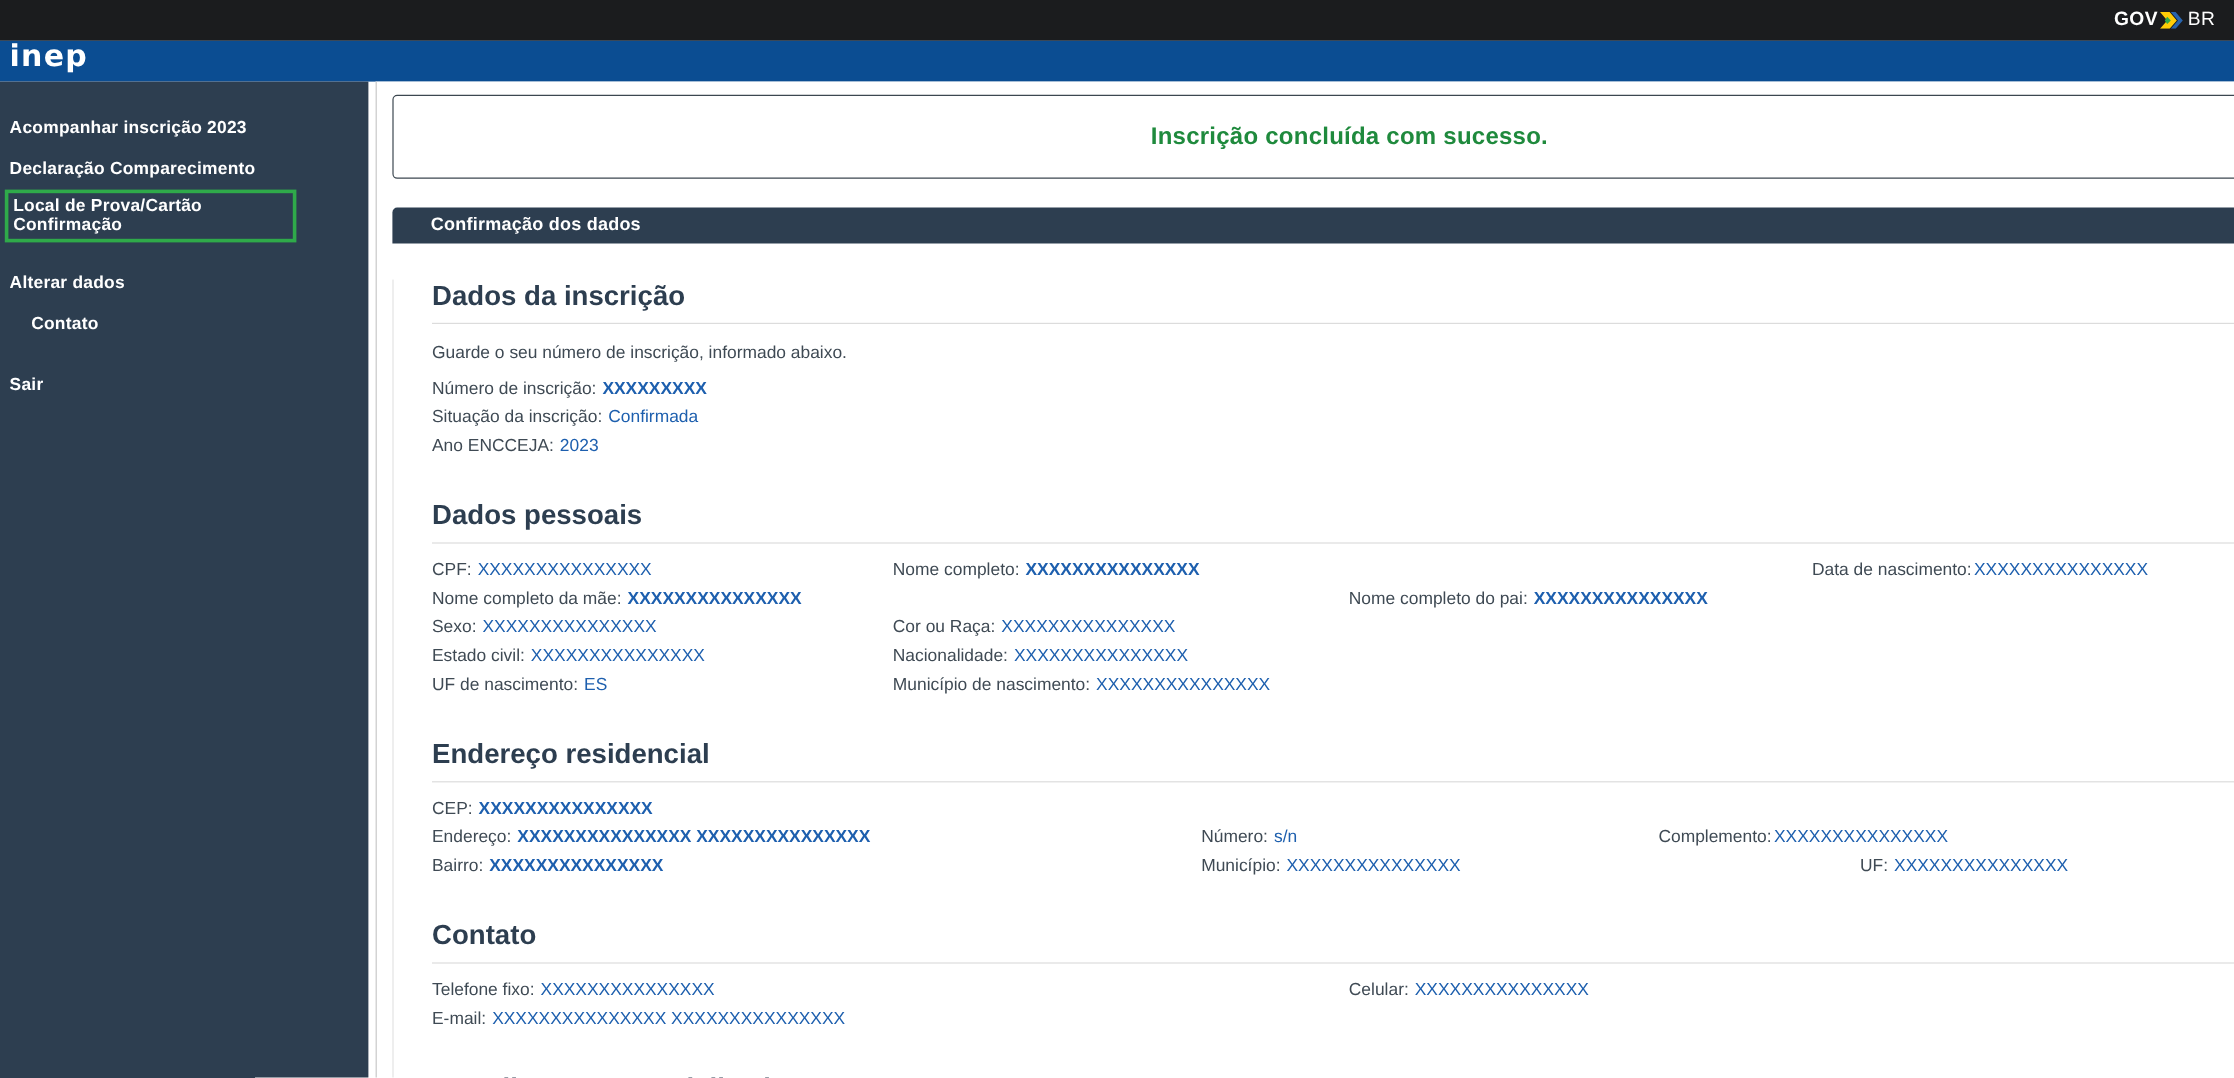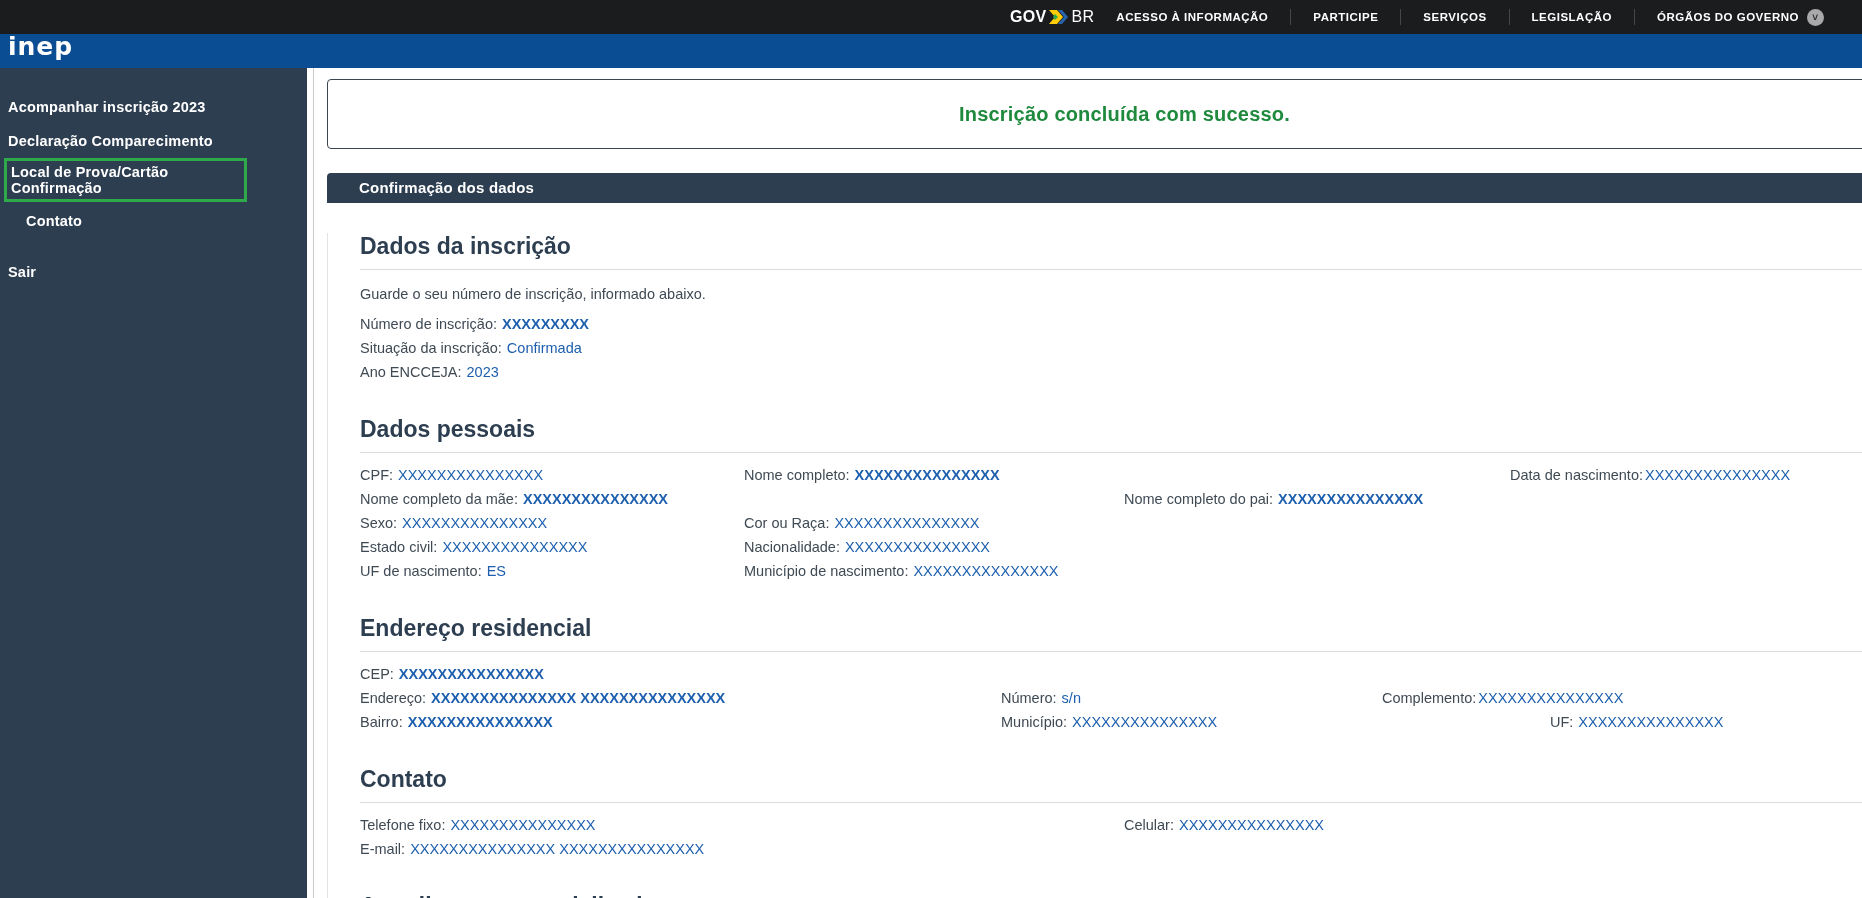--- a/index.html
+++ b/index.html
@@ -93,42 +93,33 @@
     <span class="gov">GOV</span>
     <span class="arrow">
       <svg width="20" height="14" viewBox="0 0 20 14">
         <polygon points="0,0 8,0 14,7 8,14 0,14 6,7" fill="#ffcd07"></polygon>
         <polygon points="9,0 13,0 19,7 13,14 9,14 15,7" fill="#2864ae"></polygon>
         <polygon points="6,4 9,7 6,10 4,7" fill="#2faa4a"></polygon>
       </svg>
     </span>
     <span class="br">BR</span>
   </div>
-  <nav class="top-menu">
-    <span class="menu-item">ACESSO À INFORMAÇÃO</span>
-    <span class="menu-item">PARTICIPE</span>
-    <span class="menu-item">SERVIÇOS</span>
-    <span class="menu-item">LEGISLAÇÃO</span>
-    <span class="menu-item">
-      <span>ÓRGÃOS DO GOVERNO</span>
-      <span class="chev-circle">˅</span>
-    </span>
-  </nav>
 </header>
 
 <div class="bluebar">
   <span class="inep-logo">inep</span>
 </div>
 
 <div class="body-row">
 
   <nav class="sidebar">
     <div class="side-item">Acompanhar inscrição 2023</div>
     <div class="side-item">Declaração Comparecimento</div>
     <div class="side-item highlight">Local de Prova/Cartão Confirmação</div>
+    <div class="side-item gap">Alterar dados</div>
     <div class="side-item indent">Contato</div>
     <div class="side-item gap">Sair</div>
   </nav>
 
   <main class="main">
 
     <div class="success-box">
       <span class="success-text">Inscrição concluída com sucesso.</span>
     </div>
 

